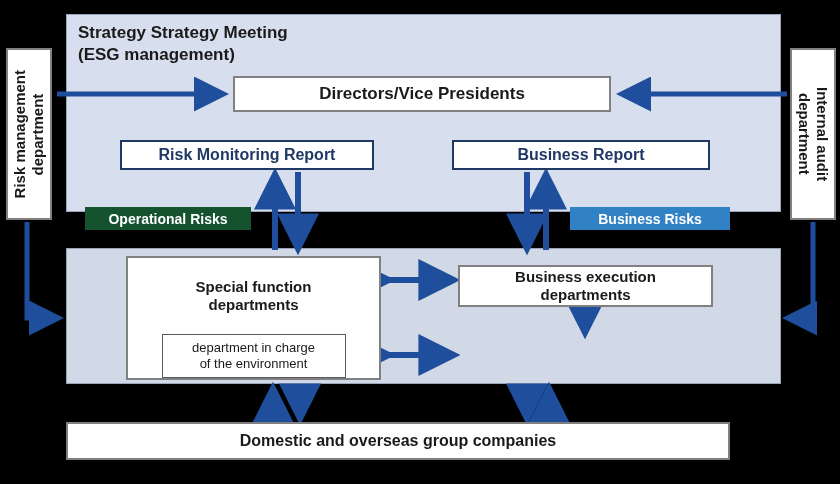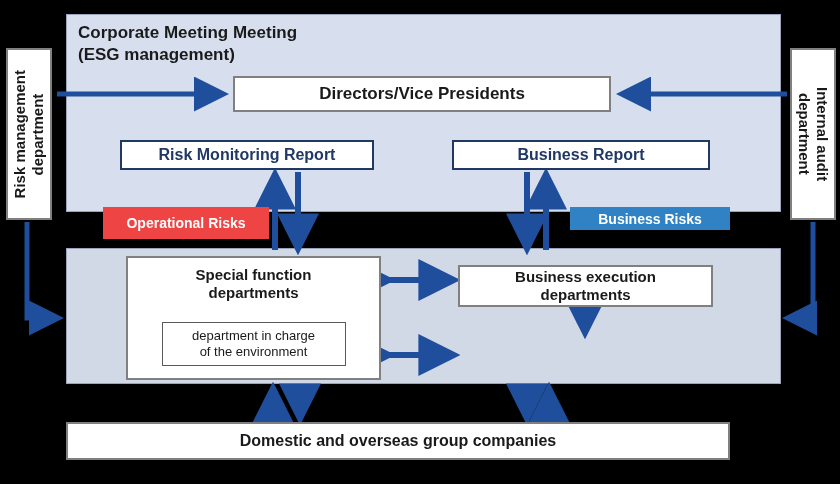--- a/index.html
+++ b/index.html
@@ -18,21 +18,21 @@
   
   .box{position:absolute;background:#fff;border:2px solid #808080;box-sizing:border-box;
     display:flex;align-items:center;justify-content:center;text-align:center;
     font-weight:bold;color:#1a1a1a;line-height:1.18;}
 
   .b-directors{left:233px;top:76px;width:378px;height:36px;font-size:17px;}
   .b-rmr{left:120px;top:140px;width:254px;height:30px;font-size:16px;color:#1f3864;border:2px solid #1f3864;}
   .b-br{left:452px;top:140px;width:258px;height:30px;font-size:16px;color:#1f3864;border:2px solid #1f3864;}
 
   .b-special{left:126px;top:256px;width:255px;height:124px;
-    flex-direction:column;justify-content:flex-start;padding-top:8px;font-size:15px;}
+    flex-direction:column;justify-content:flex-end;padding-top:8px;font-size:15px;}
   .b-special .ttl{font-size:15px;font-weight:bold;line-height:1.2;padding:0 6px;}
   .b-env{margin-top:20px;width:184px;min-height:44px;background:#fff;border:1px solid #5a5a5a;
     display:flex;align-items:center;justify-content:center;text-align:center;
     font-size:13px;font-weight:normal;line-height:1.24;padding:3px 4px;box-sizing:border-box;}
 
   .b-bizexec{left:458px;top:265px;width:255px;height:42px;font-size:15px;}
   .b-regional{left:458px;top:336px;width:255px;height:38px;font-size:15px;}
 
   .b-domestic{left:66px;top:422px;width:664px;height:38px;font-size:16px;}
 
@@ -42,35 +42,35 @@
     font-weight:bold;color:#1a1a1a;font-size:15px;line-height:1.2;}
   .vbox span{display:block;white-space:pre-line;}
   .v-risk{left:6px;top:48px;width:46px;height:172px;}
   .v-risk span{writing-mode:vertical-rl;transform:rotate(180deg);}
   .v-audit{left:790px;top:48px;width:46px;height:172px;}
   .v-audit span{writing-mode:vertical-rl;}
 
   
   .badge{position:absolute;display:flex;align-items:center;justify-content:center;
     color:#fff;font-weight:bold;font-size:14px;box-sizing:border-box;}
-  .badge-op{left:103px;top:207px;width:166px;height:32px;background:#ef4444;}
+  .badge-op{left:85px;top:207px;width:166px;height:23px;background:#14532d;}
   .badge-biz{left:570px;top:207px;width:160px;height:23px;background:#3182c4;}
 
   
   #arrows{position:absolute;left:0;top:0;width:840px;height:484px;pointer-events:none;}
 </style>
 </head>
 <body>
 
 <div id="stage">
 
   <div class="panel-top"></div>
   <div class="panel-bottom"></div>
 
-  <div class="panel-title">Corporate Meeting Meeting
+  <div class="panel-title">Strategy Strategy Meeting
 (ESG management)</div>
 
   <svg id="arrows" viewBox="0 0 840 484" xmlns="http://www.w3.org/2000/svg">
     <defs>
       <marker id="ahR" markerWidth="7" markerHeight="7" refX="5.6" refY="3.5" orient="auto">
         <path d="M0,0 L7,3.5 L0,7 z" fill="#1f4e9c"></path>
       </marker>
       <marker id="ahL" markerWidth="7" markerHeight="7" refX="5.6" refY="3.5" orient="auto">
         <path d="M0,0 L7,3.5 L0,7 z" fill="#1f4e9c"></path>
       </marker>

